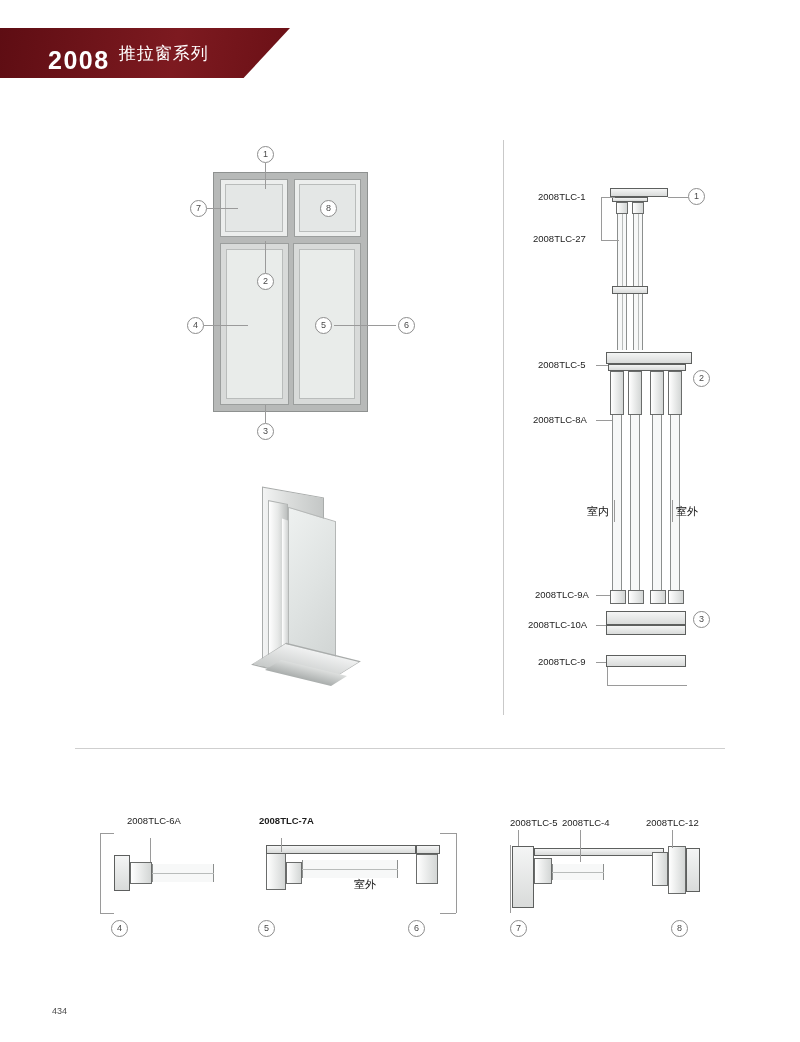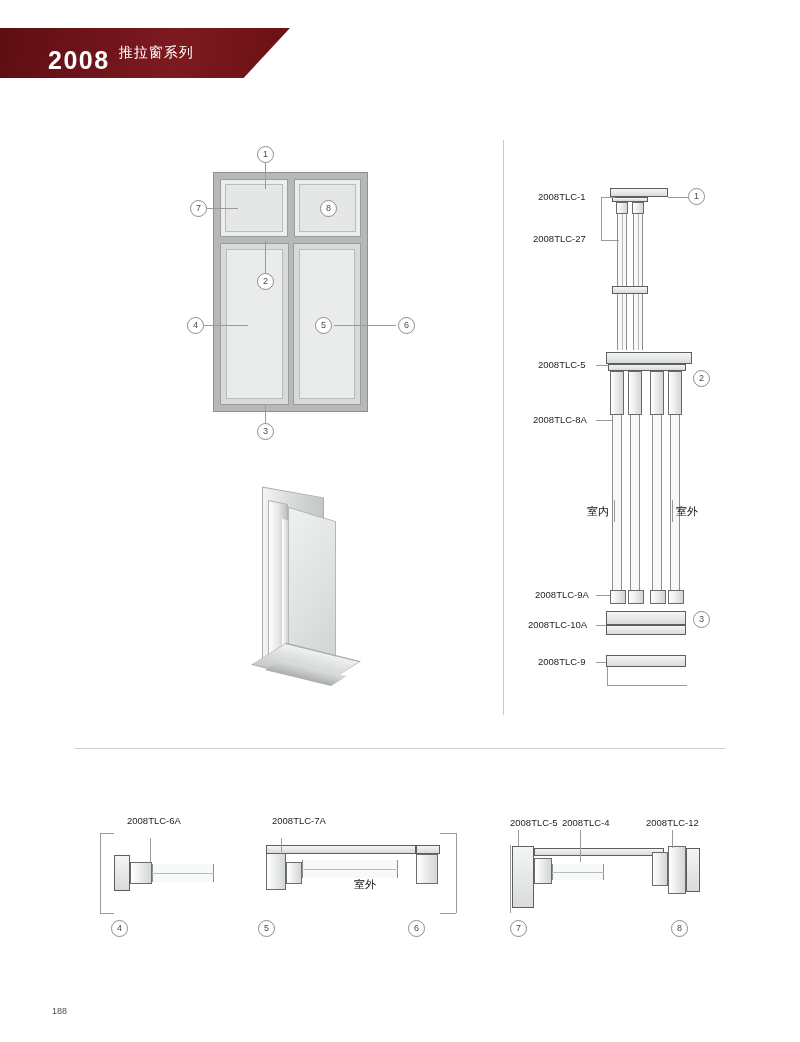--- a/index.html
+++ b/index.html
@@ -33,21 +33,21 @@
   #header-code {
     color: #ffffff;
     font-size: 25px;
     font-weight: bold;
     letter-spacing: 1.5px;
     font-family: "Liberation Sans", sans-serif;
     margin-top: 14px;
   }
   #header-title {
     color: #ffffff;
-    font-size: 14px;
+    font-size: 17px;
     margin-left: 9px;
     letter-spacing: 1px;
     font-family: "DejaVu Sans", sans-serif;
   }
 
   
   .callout {
     position: absolute;
     width: 17px;
     height: 17px;
@@ -375,21 +375,21 @@
 <div class="ln lnh" style="left:152px; top:873px; width:62px; background:#b9bcbb;"></div>
 <div class="ln lnv" style="left:150px; top:838px; height:24px;"></div>
 <div class="lbl" style="left:127px; top:815px;">2008TLC-6A</div>
 
 <div class="profd" style="left:266px; top:852px; width:20px; height:38px;"></div>
 <div class="profd" style="left:286px; top:862px; width:16px; height:22px;"></div>
 <div class="prof" style="left:266px; top:845px; width:150px; height:9px;"></div>
 <div class="glassv" style="left:302px; top:860px; width:96px; height:18px;"></div>
 <div class="ln lnh" style="left:302px; top:869px; width:96px; background:#b9bcbb;"></div>
 <div class="ln lnv" style="left:281px; top:838px; height:14px;"></div>
-<div class="lbl" style="left:272px; top:815px;">2008TLC-7A</div>
+<div class="lbl" style="left:259px; top:815px;font-weight:bold;">2008TLC-7A</div>
 <div class="cjk" style="left:354px; top:877px;">室外</div>
 
 <div class="prof" style="left:416px; top:845px; width:24px; height:9px;"></div>
 <div class="profd" style="left:416px; top:854px; width:22px; height:30px;"></div>
 <div class="ln lnv" style="left:456px; top:833px; height:80px;"></div>
 <div class="ln lnh" style="left:440px; top:833px; width:16px;"></div>
 <div class="ln lnh" style="left:440px; top:913px; width:16px;"></div>
 
 <div class="callout" style="left:111px; top:920px;">4</div>
 <div class="callout" style="left:258px; top:920px;">5</div>
@@ -409,13 +409,13 @@
 <div class="ln lnv" style="left:518px; top:830px; height:16px;"></div>
 <div class="lbl" style="left:492px; top:817px;margin-left:18px;">2008TLC-5</div>
 <div class="ln lnv" style="left:580px; top:830px; height:32px;"></div>
 <div class="lbl" style="left:562px; top:817px;">2008TLC-4</div>
 <div class="ln lnv" style="left:672px; top:830px; height:18px;"></div>
 <div class="lbl" style="left:646px; top:817px;">2008TLC-12</div>
 
 <div class="callout" style="left:510px; top:920px;">7</div>
 <div class="callout" style="left:671px; top:920px;">8</div>
 
-<div id="page-number">188</div>
+<div id="page-number">434</div>
 
 </body></html>

